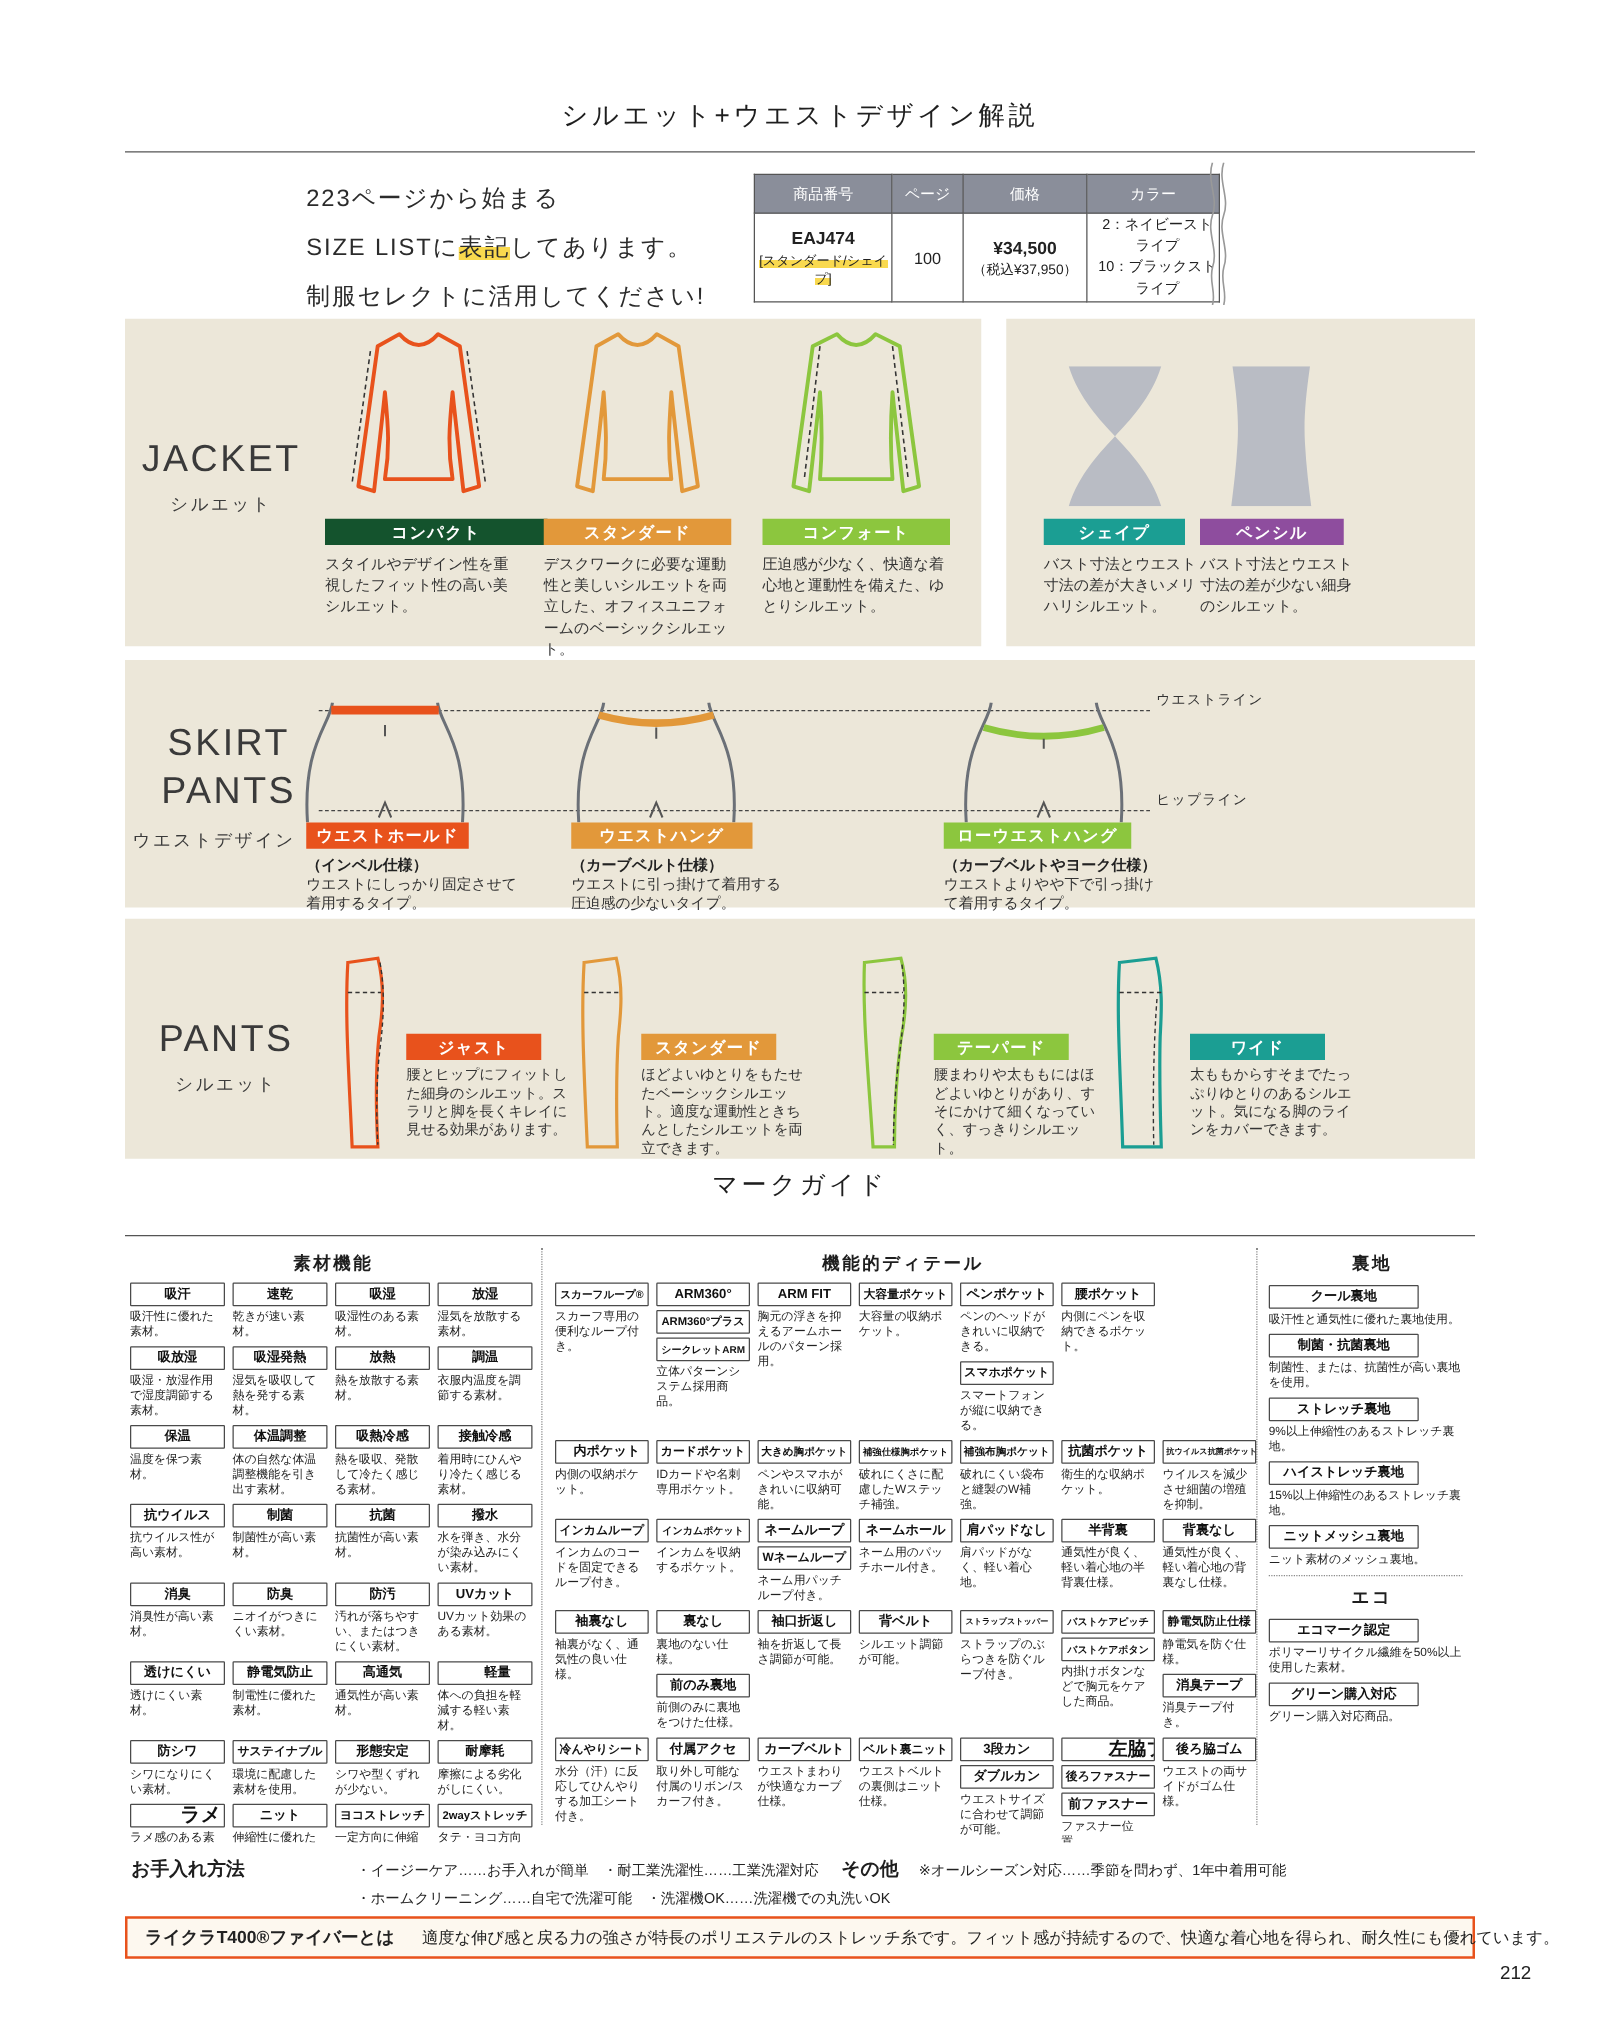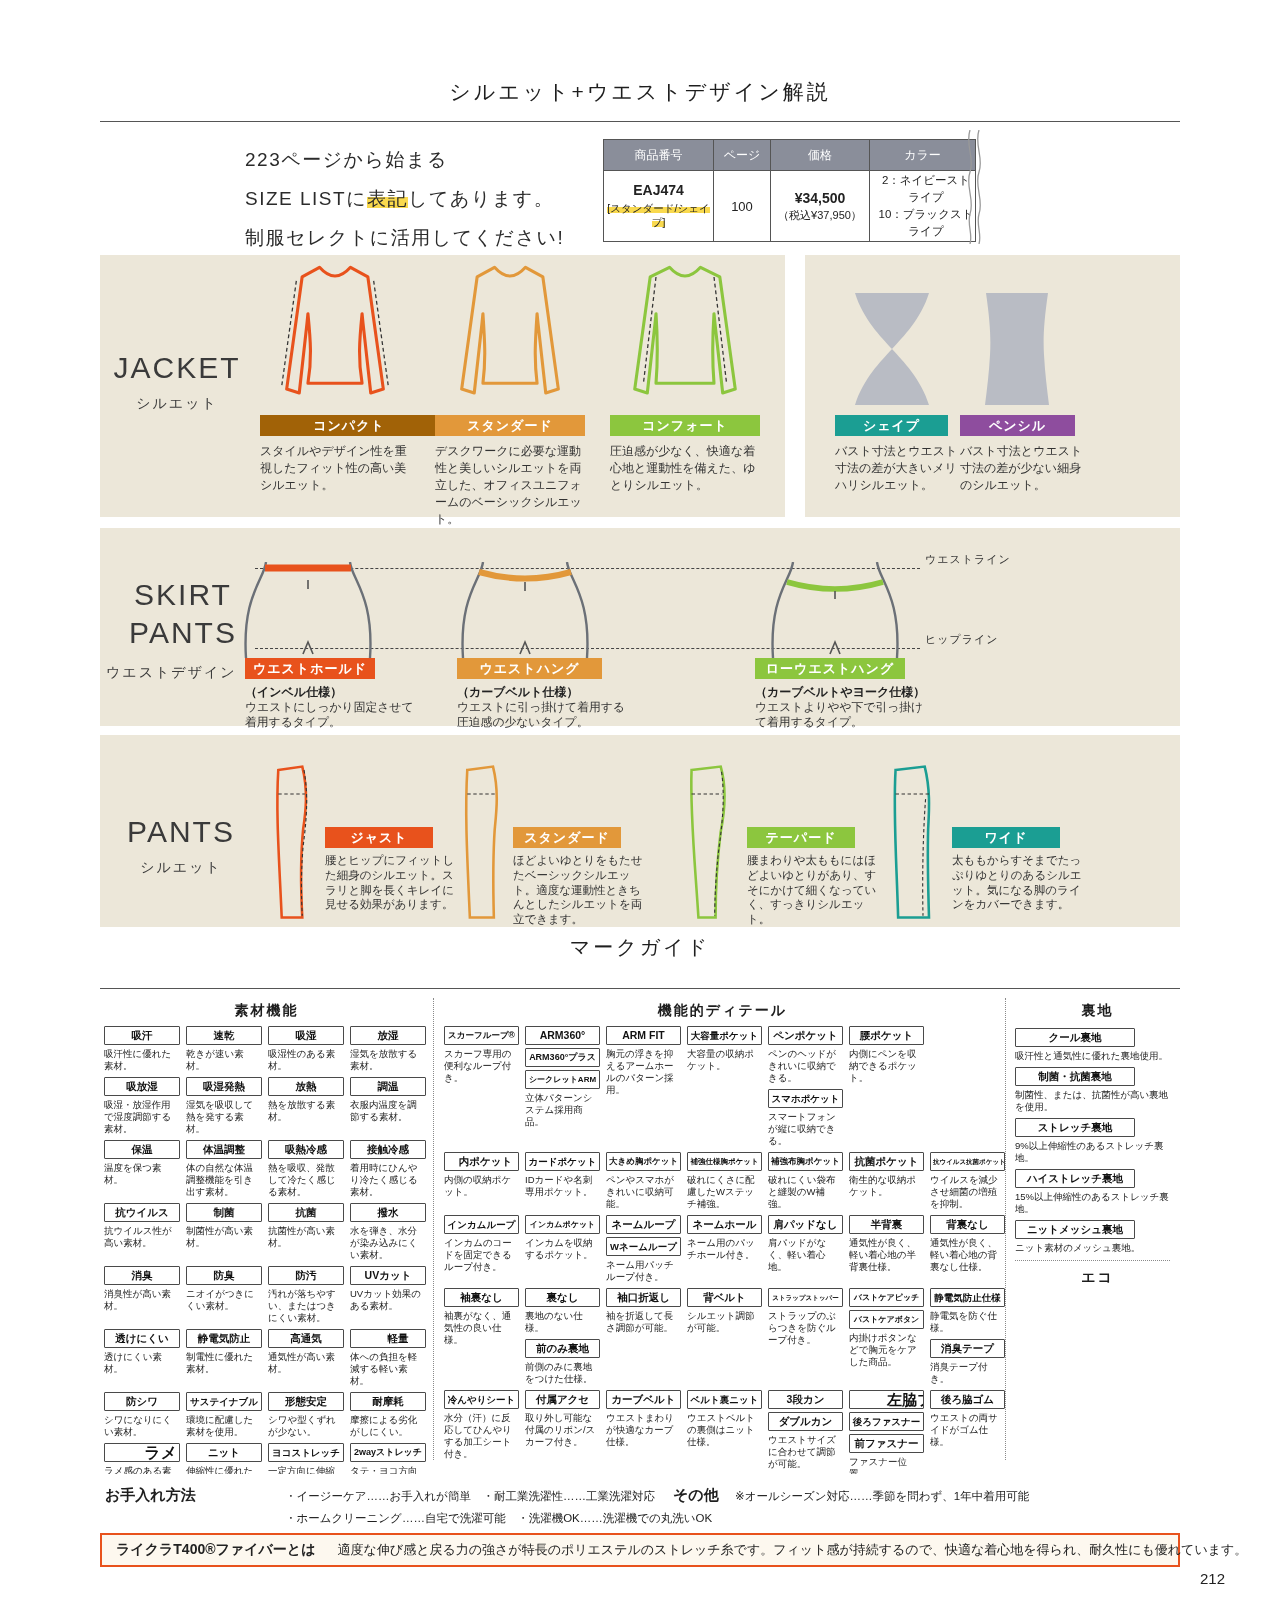--- a/index.html
+++ b/index.html
@@ -118,21 +118,21 @@
       <div class="sec-head">JACKET</div>
       <div class="sec-sub" style="margin-top:10px;">シルエット</div>
     </div>
 
     <div class="jcol" style="left:155px;">
       <svg class="jk" width="116" height="150" viewBox="0 0 120 150">
         <path class="dashln" d="M20,20 L5,128"></path>
           <path class="dashln" d="M100,20 L115,128"></path>
         <path class="outline s-red" d="M44,6 Q60,24 76,6 L94,16 L110,132 L97,136 L89,64 L88,54 C85,84 84,102 88,126 L32,126 C36,102 35,84 32,54 L31,64 L23,136 L10,132 L26,16 Z"></path>
       </svg>
-      <div class="bar" style="left: 5px; top: 160px; width: 178px; background: #a16207;">コンパクト</div>
+      <div class="bar" style="left: 5px; top: 160px; width: 178px; background: #14532d;">コンパクト</div>
       <div class="idesc" style="left:5px;top:188px;width:156px;">スタイルやデザイン性を重視したフィット性の高い美シルエット。</div>
     </div>
 
     <div class="jcol" style="left:330px;">
       <svg class="jk" width="116" height="150" viewBox="0 0 120 150">
         <path class="outline s-orange" d="M44,6 Q60,24 76,6 L94,16 L110,132 L97,136 L89,64 L88,54 C86,84 85,102 88,126 L32,126 C35,102 34,84 32,54 L31,64 L23,136 L10,132 L26,16 Z"></path>
       </svg>
       <div class="bar" style="left: 5px; top: 160px; width: 150px; background: rgb(226, 152, 58);">スタンダード</div>
       <div class="idesc" style="left:5px;top:188px;width:156px;">デスクワークに必要な運動性と美しいシルエットを両立した、オフィスユニフォームのベーシックシルエット。</div>
     </div>
@@ -571,20 +571,30 @@
             <div class="gbox" style="font-size: 10.5px;">ハイストレッチ裏地</div>
             <div class="gdesc">15%以上伸縮性のあるストレッチ裏地。</div>
           </div>
           <div class="ln-cell">
             <div class="gbox" style="font-size: 10.5px;">ニットメッシュ裏地</div>
             <div class="gdesc">ニット素材のメッシュ裏地。</div>
           </div>
         </div>
       <div class="eco-div"></div>
       <div class="lnhead">エコ</div>
+      <div>
+          <div class="ln-cell">
+            <div class="gbox" style="font-size: 10.5px;">エコマーク認定</div>
+            <div class="gdesc">ポリマーリサイクル繊維を50%以上使用した素材。</div>
+          </div>
+          <div class="ln-cell">
+            <div class="gbox" style="font-size: 10.5px;">グリーン購入対応</div>
+            <div class="gdesc">グリーン購入対応商品。</div>
+          </div>
+        </div>
     </div>
   </div>
 
   <div class="abs care-title" style="left:105px;top:1486px;">お手入れ方法</div>
   <div class="abs care-item" style="left:285px;top:1489px;">・イージーケア……お手入れが簡単　・耐工業洗濯性……工業洗濯対応</div>
   <div class="abs care-item" style="left:285px;top:1511px;">・ホームクリーニング……自宅で洗濯可能　・洗濯機OK……洗濯機での丸洗いOK</div>
   <div class="abs care-title" style="left:673px;top:1486px;">その他</div>
   <div class="abs care-item" style="left:735px;top:1489px;">※オールシーズン対応……季節を問わず、1年中着用可能</div>
 
   <div class="abs lycra">

